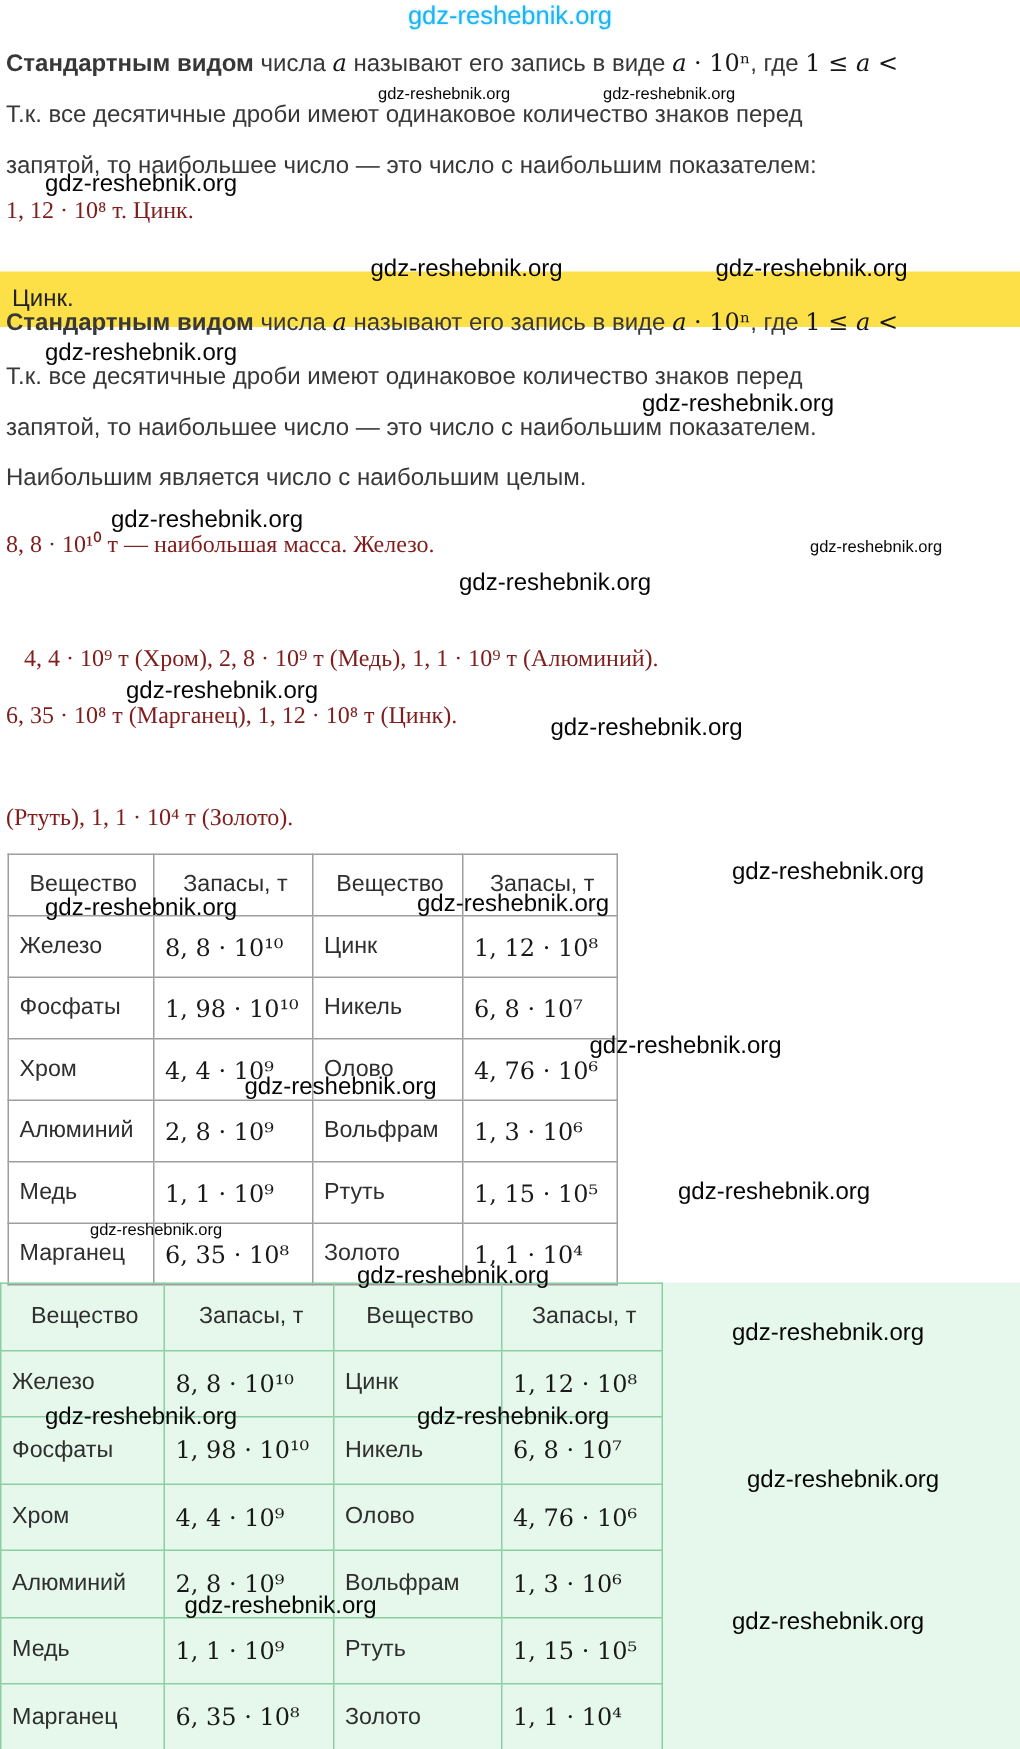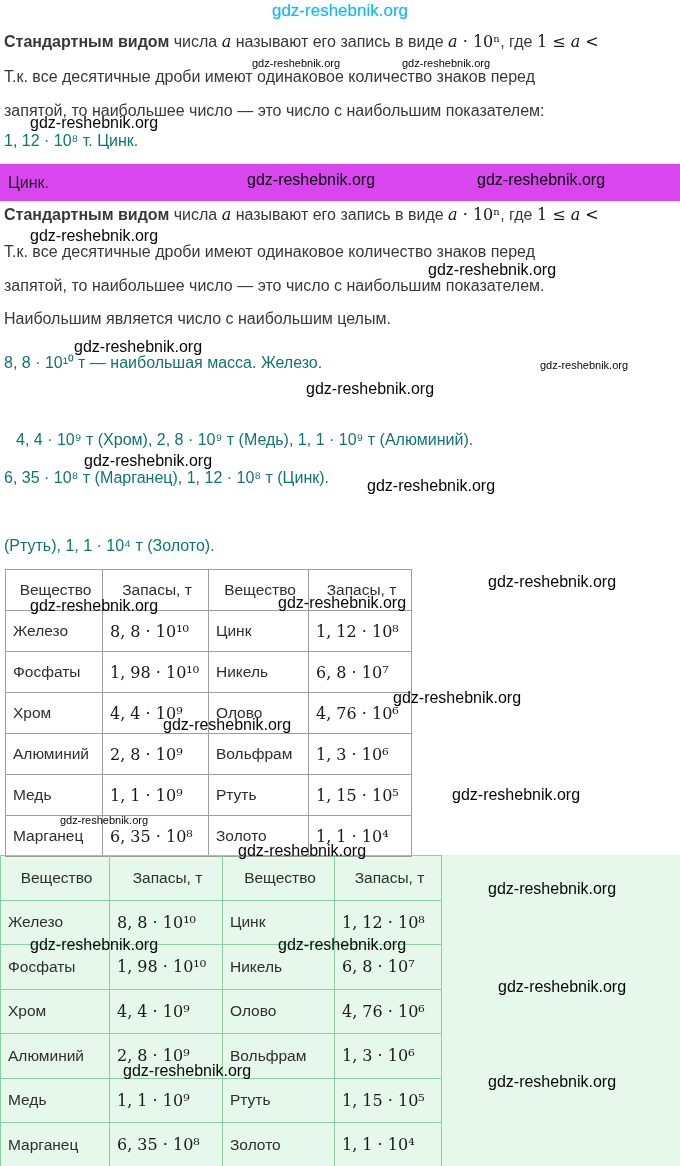--- a/index.html
+++ b/index.html
@@ -15,27 +15,27 @@
   .wm{
     position:absolute;font-family:"Liberation Sans",sans-serif;
     font-size:16px;color:#060606;white-space:nowrap;
   }
   .wm.small{font-size:11px;}
   .line{
     position:absolute;white-space:nowrap;font-size:16px;color:#383838;
   }
   .mathline{
     position:absolute;white-space:nowrap;
-    font-family:Liberation Sans, sans-serif;font-size:16px;color:#0f766e;
+    font-family:Liberation Serif, serif;font-size:16px;color:#7f1d1d;
   }
   .serif{font-family:"DejaVu Serif",serif;color:#161616;}
   .it{font-style:italic;}
   .b{font-weight:700;}
   .band{position:absolute;left:0;width:680px;}
-  #band1{top:164px;height:37px;background:#d946ef;}
+  #band1{top:181px;height:37px;background:#fde047;}
   #band2{top:855px;height:311px;background:#e6f7eb;}
   .band-label{
     position:absolute;left:8px;top:0;height:37px;line-height:37px;
     font-size:16px;color:#222;
   }
   table{border-collapse:collapse;position:absolute;table-layout:fixed;background:transparent;}
   th,td{padding:0 4px 0 7px;vertical-align:middle;overflow:hidden;}
   th{font-weight:400;text-align:center;}
   #table1{top:569px;left:5px;width:406px;}
   #table1 th,#table1 td{border:1px solid #9e9e9e;height:40px;}

